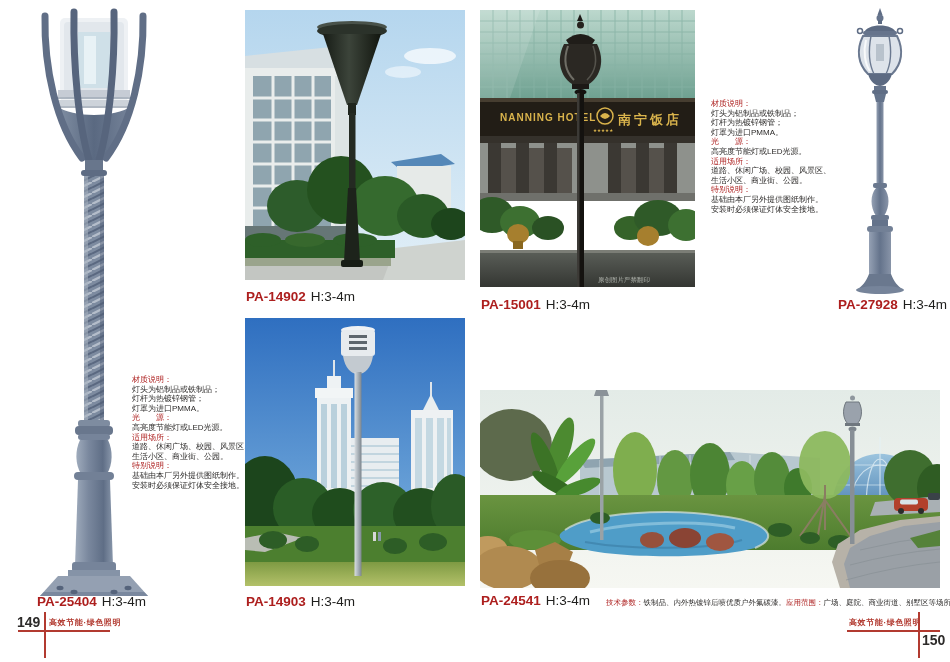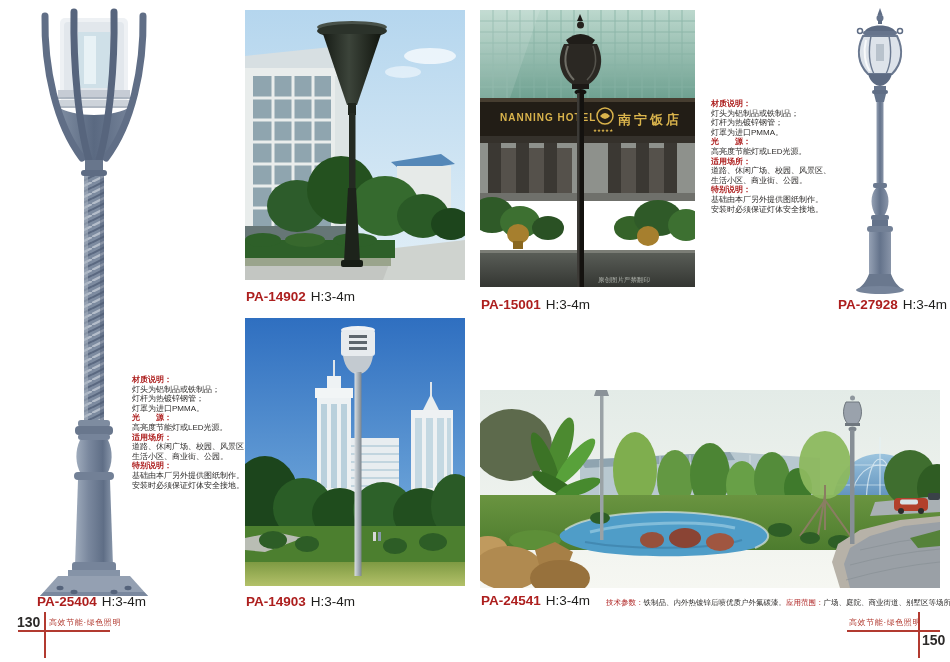--- a/index.html
+++ b/index.html
@@ -7,27 +7,27 @@
   .page{
     position:relative;width:950px;height:662px;background:#ffffff;
     font-family:"Liberation Sans","DejaVu Sans",sans-serif;overflow:hidden;
   }
   .photo{position:absolute;overflow:hidden;line-height:0}
   .prodimg{position:absolute;overflow:hidden;line-height:0}
   .plabel{position:absolute;white-space:nowrap;font-size:13.5px;line-height:16px}
   .plabel .model{color:#ad1f1e;font-weight:bold}
   .plabel .ht{color:#1f1f1d;font-weight:normal;margin-left:5px}
   .spec{position:absolute;width:130px;font-size:8px;line-height:9.6px;color:#2d2b2a;letter-spacing:0}
-  .spec .sh{color:#ad1f1e;font-weight:bold}
+  .spec .sh{color:#ad1f1e;font-weight:normal}
   .labelrow{position:absolute;display:flex;align-items:baseline;white-space:nowrap}
   .technote{font-size:7.5px;color:#2d2b2a;margin-left:16px}
   .technote .rl{color:#ad1f1e;font-weight:normal}
   .fnum{position:absolute;font-size:14px;font-weight:bold;color:#2d2b2a}
   .fvline{position:absolute;width:1.5px;height:46px;background:#b23a30}
-  .fslogan{position:absolute;font-size:8px;font-weight:normal;color:#b23a30;letter-spacing:.6px;white-space:nowrap}
+  .fslogan{position:absolute;font-size:8px;font-weight:bold;color:#b23a30;letter-spacing:.6px;white-space:nowrap}
   .fhline{position:absolute;height:1.5px;background:#b23a30}
 </style>
 </head>
 <body>
 
 <div class="page">
 
   <div class="prodimg" style="left:4px;top:6px;width:190px;height:594px">
     <svg width="190" height="594" viewBox="0 0 190 594">
       <defs>
@@ -494,21 +494,21 @@
     </svg>
   </div>
 
   <div class="labelrow" style="left:481px;top:593px">
     <span class="plabel" style="position:static"><span class="model">PA-24541</span><span class="ht">H:3-4m</span></span>
     <span class="technote">
       <span class="rl">技术参数：</span><span>铁制品、内外热镀锌后喷优质户外氟碳漆。</span><span class="rl">应用范围：</span><span>广场、庭院、商业街道、别墅区等场所。</span>
     </span>
   </div>
 
-  <div class="fnum" style="left:17px;top:614px">130</div>
+  <div class="fnum" style="left:17px;top:614px">149</div>
   <div class="fvline" style="left:44px;top:612px"></div>
   <div class="fslogan" style="left:49px;top:617px">高效节能·绿色照明</div>
   <div class="fhline" style="left:18px;top:630px;width:92px"></div>
 
   <div class="fslogan" style="left:849px;top:617px">高效节能·绿色照明</div>
   <div class="fvline" style="left:918px;top:612px"></div>
   <div class="fnum" style="left:922px;top:632px">150</div>
   <div class="fhline" style="left:847px;top:630px;width:93px"></div>
 
 </div>

